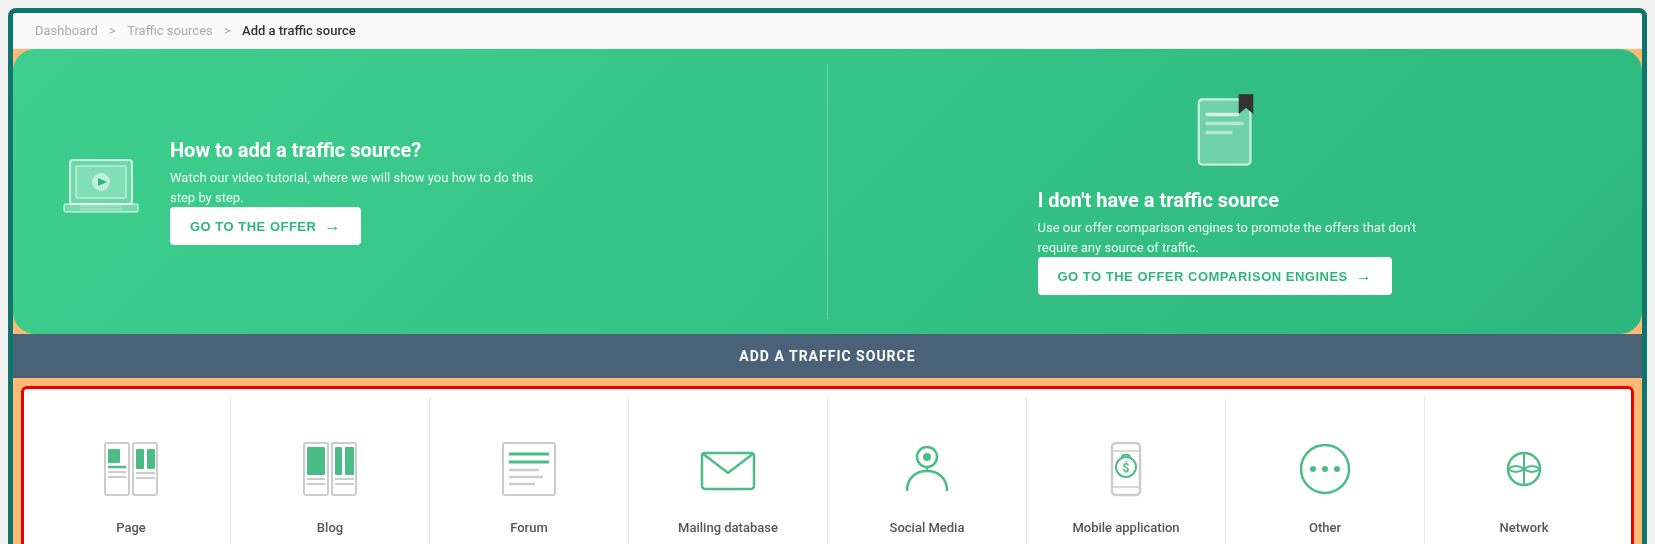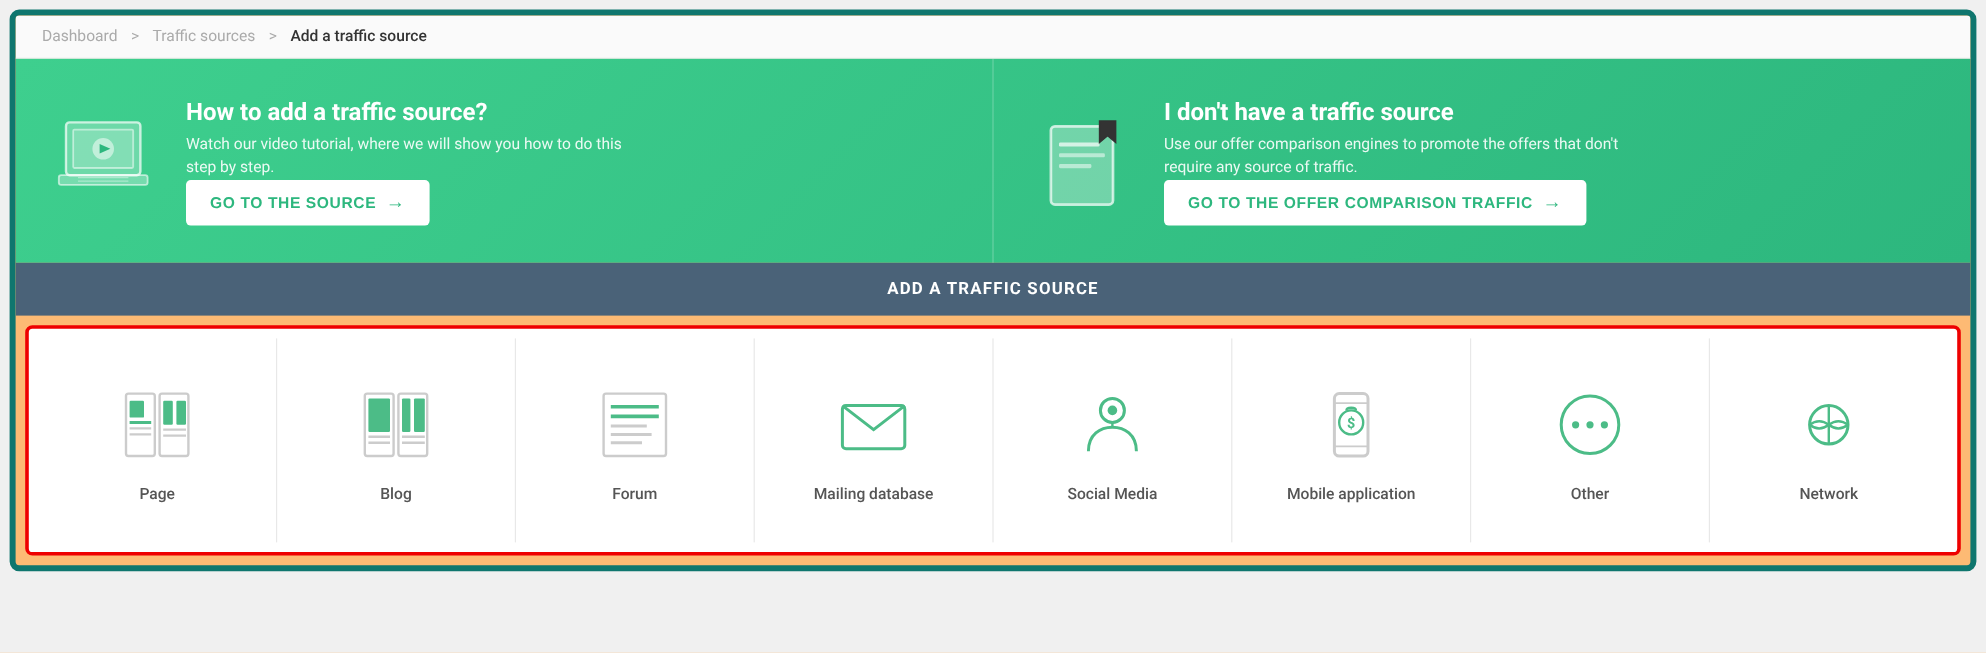--- a/index.html
+++ b/index.html
@@ -22,33 +22,35 @@
       color: #666;
       background: #fafafa;
       border-bottom: 1px solid #eee;
     }
     .breadcrumb span { color: #aaa; margin: 0 4px; }
     .breadcrumb .active { color: #333; font-weight: 500; }
 
     .banner {
       display: flex;
       background: linear-gradient(135deg, #3ecf8e 0%, #2db77e 100%);
-      padding: 0;
+      padding: 15px;
       min-height: 170px;
+      border-radius: 22px;
     }
     .banner-half {
       flex: 1;
       display: flex;
       align-items: center;
       padding: 24px 32px;
       gap: 20px;
       position: relative;
     }
     .banner-half + .banner-half {
       border-left: 1px solid rgba(255,255,255,0.25);
+      flex-direction: column;
     }
     .banner-icon {
       flex-shrink: 0;
       width: 90px;
       height: 80px;
     }
     .banner-text h2 {
       color: #fff;
       font-size: 20px;
       font-weight: 700;
@@ -156,21 +158,21 @@
 
           <rect x="4" y="52" width="74" height="8" rx="2" fill="rgba(255,255,255,0.3)" stroke="rgba(255,255,255,0.6)" stroke-width="1.5"></rect>
           <line x1="20" y1="54" x2="62" y2="54" stroke="rgba(255,255,255,0.4)" stroke-width="1"></line>
           <line x1="20" y1="57" x2="62" y2="57" stroke="rgba(255,255,255,0.4)" stroke-width="1"></line>
         </svg>
       </div>
       <div class="banner-text">
         <h2>How to add a traffic source?</h2>
         <p>Watch our video tutorial, where we will show you how to do this step by step.</p>
         <button class="banner-btn">
-          <span>GO TO THE SOURCE</span>
+          <span>GO TO THE OFFER</span>
           <span class="arrow">→</span>
         </button>
       </div>
     </div>
 
     <div class="banner-half">
 
       <div class="banner-icon">
         <svg viewBox="0 0 80 80" fill="none" xmlns="http://www.w3.org/2000/svg">
           <rect x="14" y="10" width="46" height="58" rx="3" fill="rgba(255,255,255,0.3)" stroke="rgba(255,255,255,0.7)" stroke-width="2"></rect>
@@ -178,21 +180,21 @@
           <rect x="20" y="30" width="34" height="3" rx="1" fill="rgba(255,255,255,0.5)"></rect>
           <rect x="20" y="38" width="24" height="3" rx="1" fill="rgba(255,255,255,0.5)"></rect>
 
           <polygon points="50,6 62,6 62,22 56,17 50,22" fill="#333" stroke="#333" stroke-width="1"></polygon>
         </svg>
       </div>
       <div class="banner-text">
         <h2>I don't have a traffic source</h2>
         <p>Use our offer comparison engines to promote the offers that don't require any source of traffic.</p>
         <button class="banner-btn">
-          <span>GO TO THE OFFER COMPARISON TRAFFIC</span>
+          <span>GO TO THE OFFER COMPARISON ENGINES</span>
           <span class="arrow">→</span>
         </button>
       </div>
     </div>
   </div>
 
   <div class="section-header">
     <span>ADD A TRAFFIC SOURCE</span>
   </div>
 

